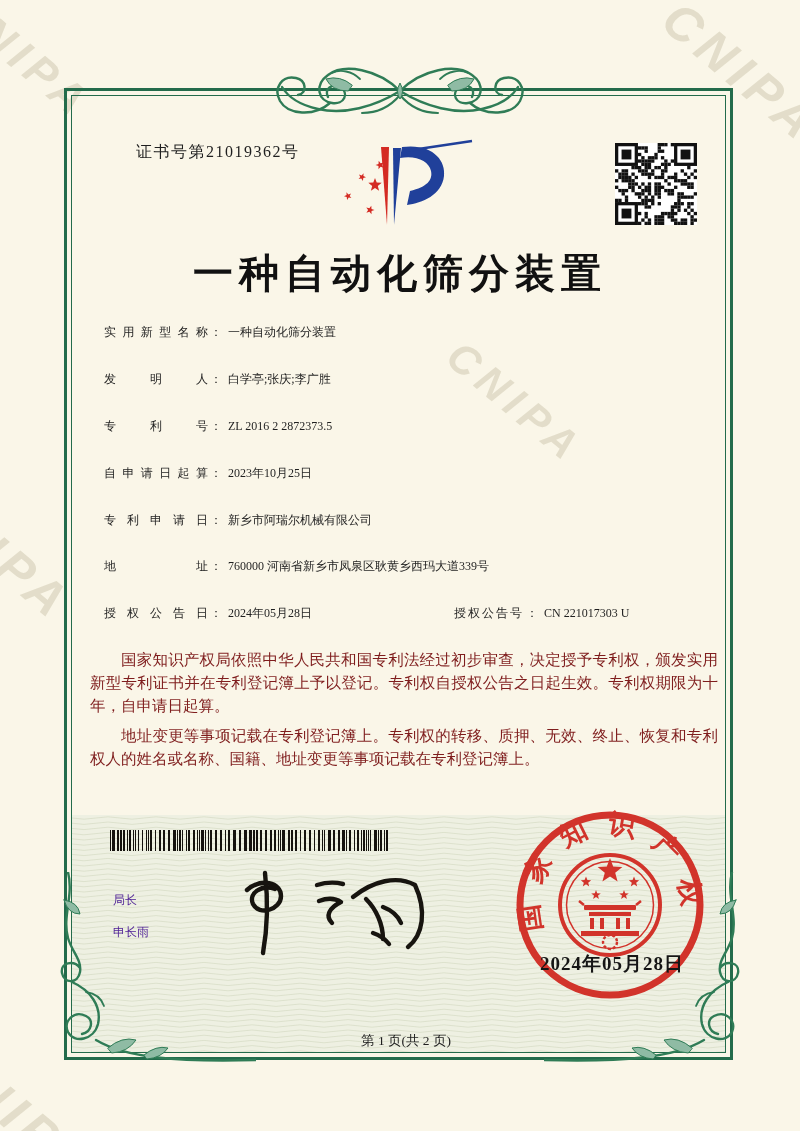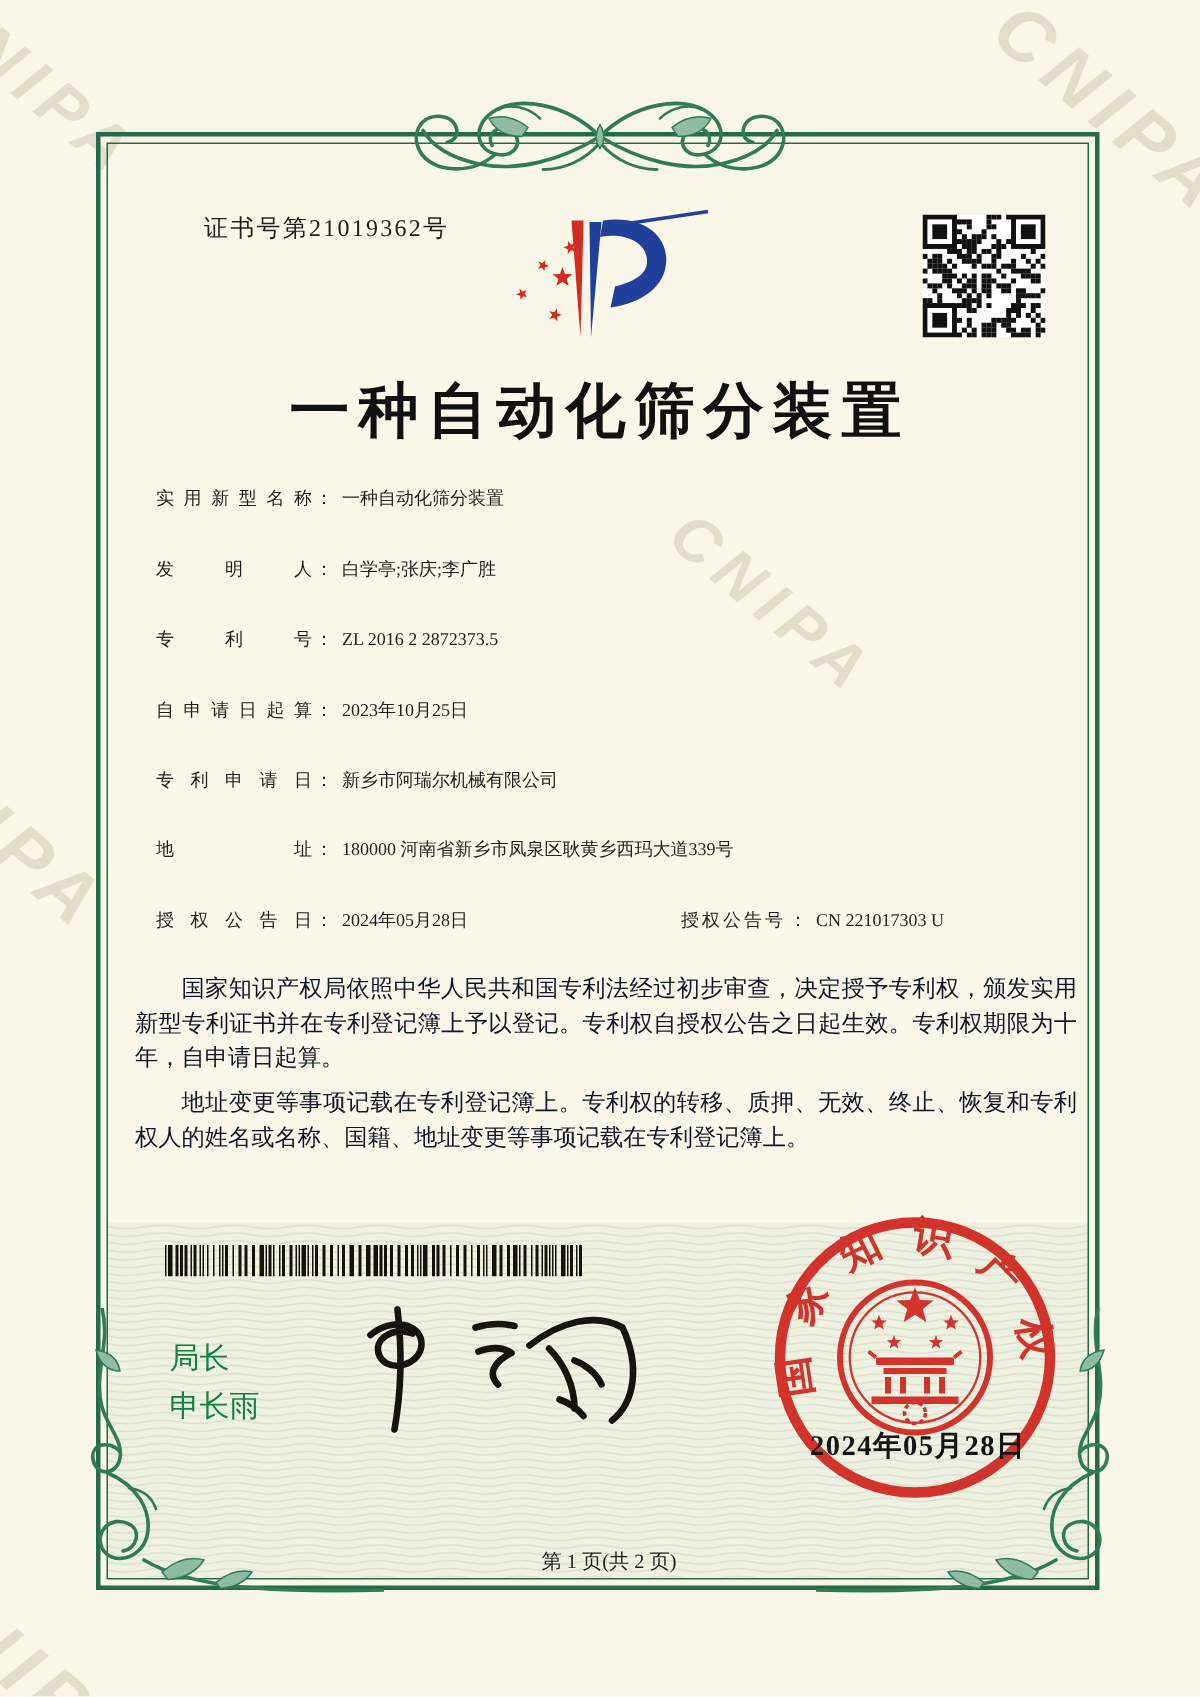--- a/index.html
+++ b/index.html
@@ -27,27 +27,27 @@
          font-weight:700;letter-spacing:6px;color:#111;z-index:5;}
   
   .fields{position:absolute;left:104px;top:0;width:620px;z-index:5;}
   .frow{position:absolute;left:0;font-size:12px;white-space:nowrap;}
   .flabel{display:inline-block;width:104px;text-align:justify;text-align-last:justify;}
   .fcolon{margin:0 6px 0 2px;}
   .fgroup2{position:absolute;left:350px;top:0;}
   .fgroup2 .flabel{width:auto;letter-spacing:2px;}
   
   .paras{position:absolute;left:90px;top:648px;width:628px;font-size:15.5px;line-height:23px;
-         text-align:justify;z-index:5;color:#0f172a;}
+         text-align:justify;z-index:5;color:#7f1d1d;}
   .paras p{margin:0;text-indent:2em;}
   .paras p + p{margin-top:7px;}
   
   .barcode{position:absolute;left:110px;top:830px;width:280px;height:21px;z-index:5;}
-  .sig-label{position:absolute;left:113px;font-size:20px;z-index:5;
-             font-family:"Liberation Sans","DejaVu Sans",sans-serif;color:#15803d;}
+  .sig-label{position:absolute;left:113px;font-size:12px;z-index:5;
+             font-family:"Liberation Sans","DejaVu Sans",sans-serif;color:#4c1d95;}
   .sig-title{top:892px;}
   .sig-name{top:924px;}
   .signature{position:absolute;left:225px;top:855px;width:220px;height:110px;z-index:6;}
   .seal{position:absolute;left:515px;top:810px;width:190px;height:190px;z-index:5;opacity:.93;}
   .seal-date{position:absolute;left:517px;top:951px;width:190px;text-align:center;font-size:19px;
              font-weight:700;color:#151515;z-index:6;letter-spacing:1px;}
   
   .pageno{position:absolute;left:12px;right:0;top:1032px;text-align:center;font-size:13.5px;z-index:5;}
   .continuation{position:absolute;left:0;right:0;top:1082px;text-align:center;font-size:17px;
                 letter-spacing:3px;z-index:5;color:#222;}
@@ -409,21 +409,21 @@
     <div class="frow" style="top:418px">
       <span class="flabel">专利号</span><span class="fcolon">：</span><span class="fvalue">ZL 2016 2 2872373.5</span>
     </div>
     <div class="frow" style="top:465px">
       <span class="flabel">自申请日起算</span><span class="fcolon">：</span><span class="fvalue">2023年10月25日</span>
     </div>
     <div class="frow" style="top:512px">
       <span class="flabel">专利申请日</span><span class="fcolon">：</span><span class="fvalue">新乡市阿瑞尔机械有限公司</span>
     </div>
     <div class="frow" style="top:558px">
-      <span class="flabel">地址</span><span class="fcolon">：</span><span class="fvalue">180000 河南省新乡市凤泉区耿黄乡西玛大道339号</span>
+      <span class="flabel">地址</span><span class="fcolon">：</span><span class="fvalue">760000 河南省新乡市凤泉区耿黄乡西玛大道339号</span>
     </div>
     <div class="frow" style="top:605px">
       <span class="flabel">授权公告日</span><span class="fcolon">：</span><span class="fvalue">2024年05月28日</span>
       <span class="fgroup2">
         <span class="flabel">授权公告号</span><span class="fcolon">：</span><span class="fvalue">CN 221017303 U</span>
       </span>
     </div>
   </div>
 
   <div class="paras">

